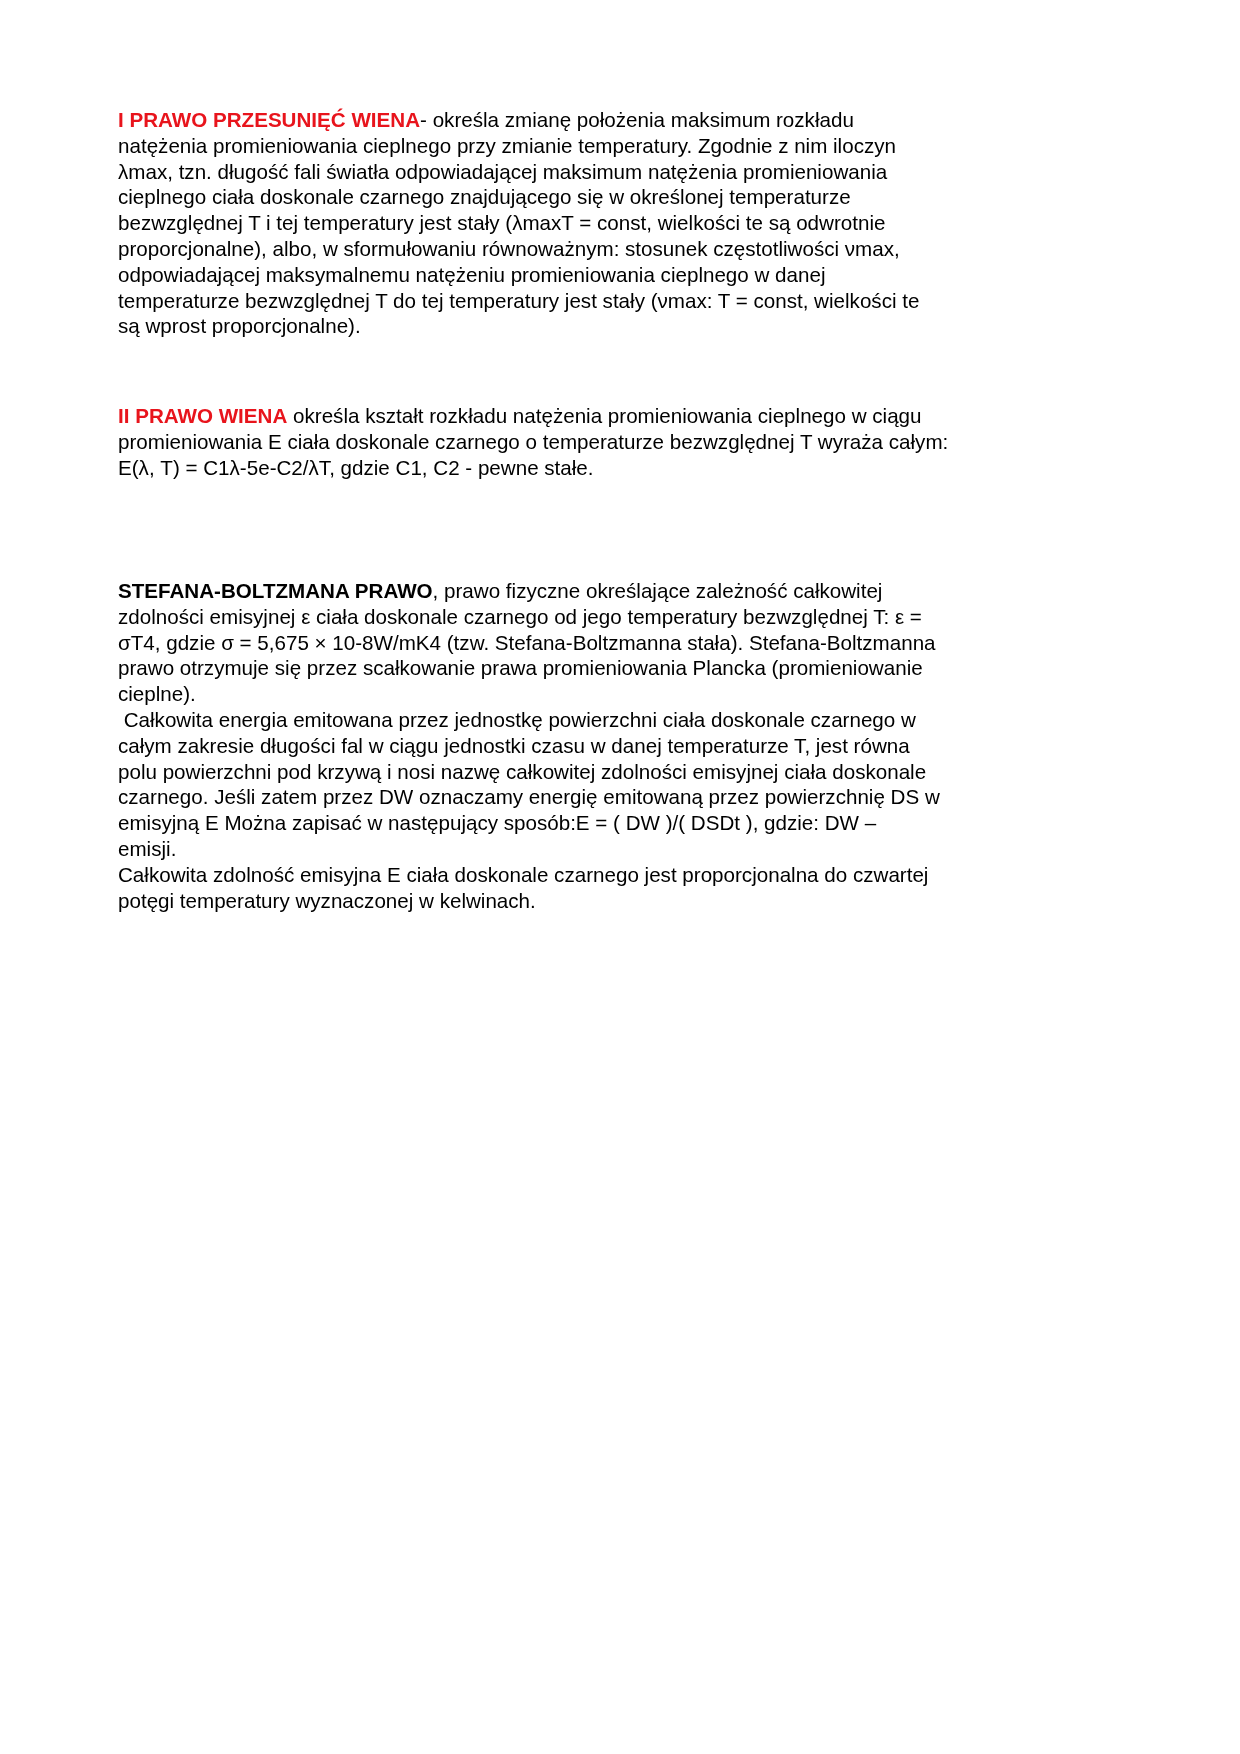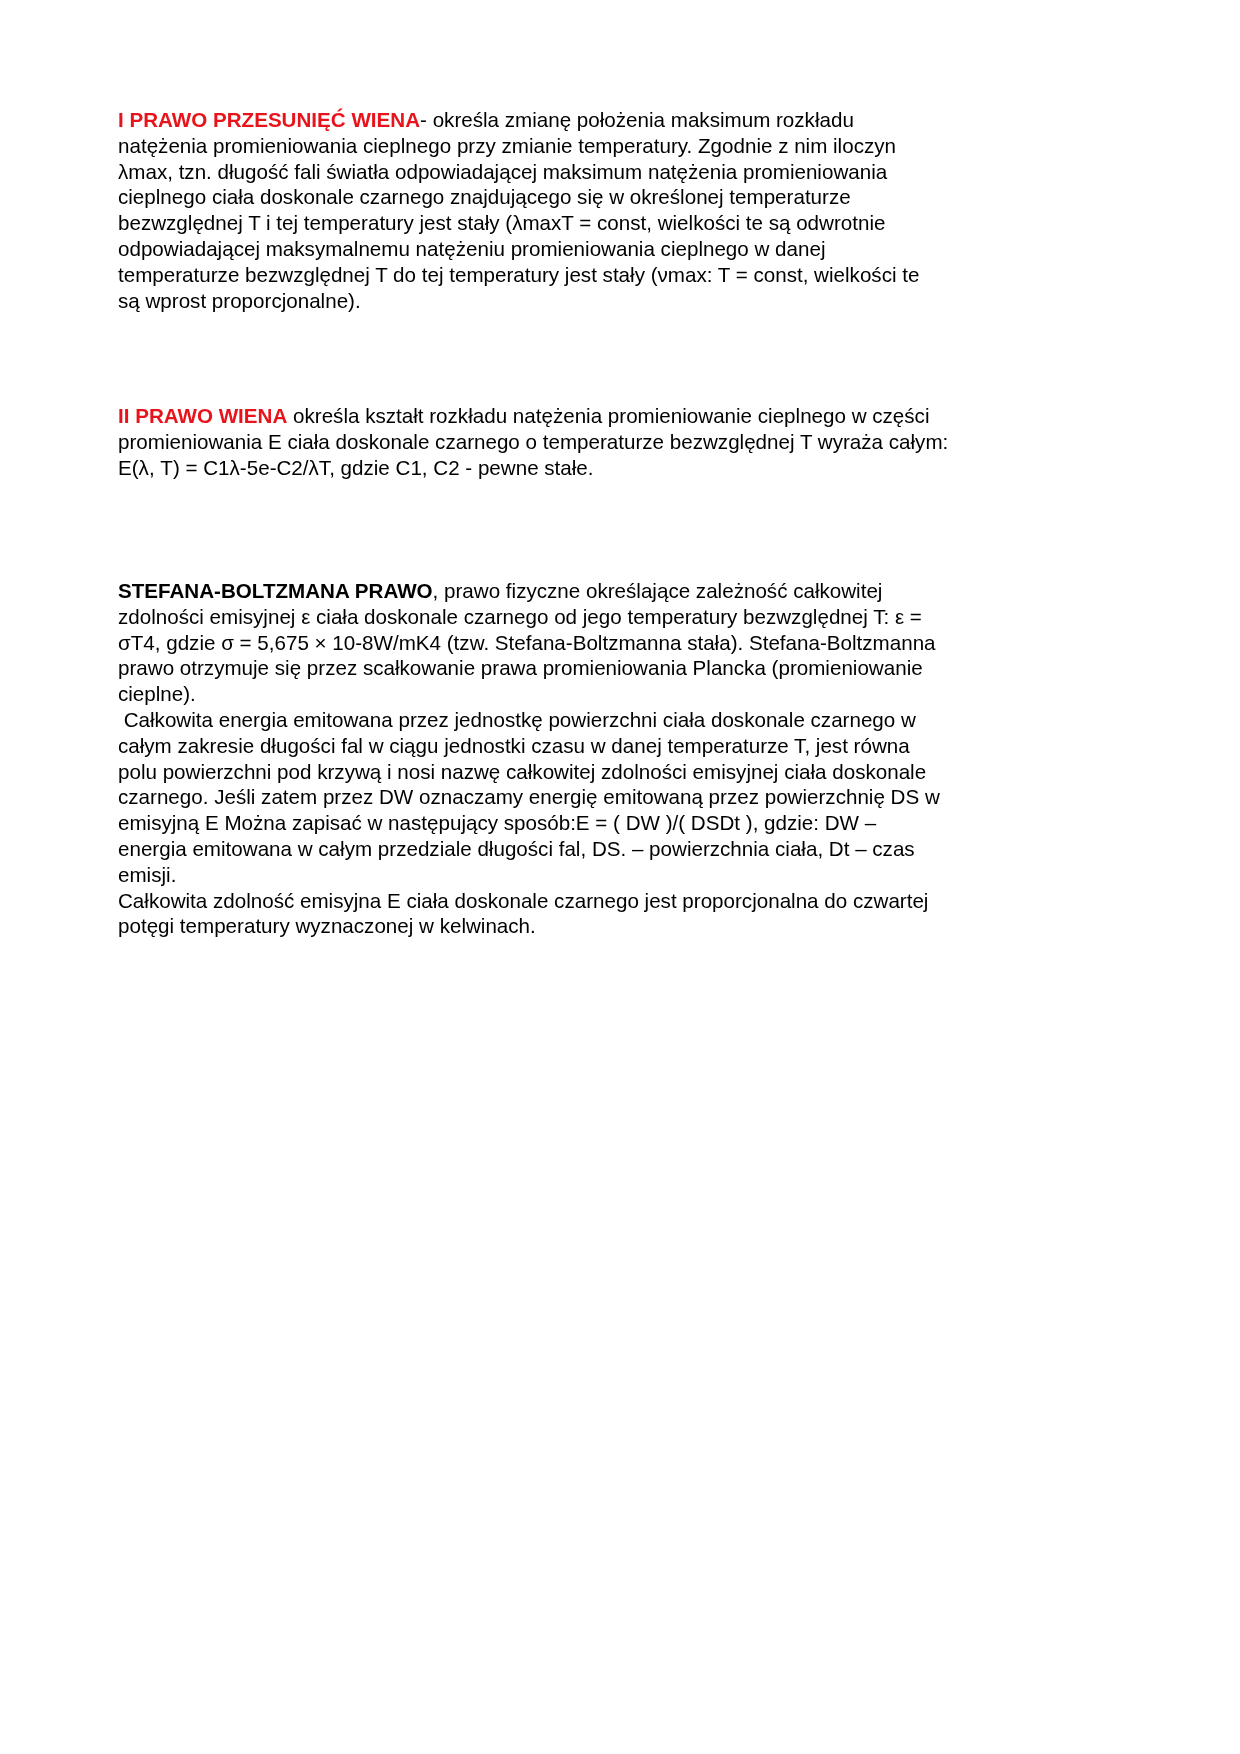--- a/index.html
+++ b/index.html
@@ -23,41 +23,41 @@
 <body>
 
 <div class="page">
 
   <div class="para" id="p1">
     <span class="line"><span class="heading" style="color: rgb(232, 20, 28);">I PRAWO PRZESUNIĘĆ WIENA</span><span>- określa zmianę położenia maksimum rozkładu</span></span>
     <span class="line">natężenia promieniowania cieplnego przy zmianie temperatury. Zgodnie z nim iloczyn</span>
     <span class="line">λmax, tzn. długość fali światła odpowiadającej maksimum natężenia promieniowania</span>
     <span class="line">cieplnego ciała doskonale czarnego znajdującego się w określonej temperaturze</span>
     <span class="line">bezwzględnej T i tej temperatury jest stały (λmaxT = const, wielkości te są odwrotnie</span>
+    <span class="line">proporcjonalne), albo, w sformułowaniu równoważnym: stosunek częstotliwości νmax,</span>
     <span class="line">odpowiadającej maksymalnemu natężeniu promieniowania cieplnego w danej</span>
     <span class="line">temperaturze bezwzględnej T do tej temperatury jest stały (νmax: T = const, wielkości te</span>
     <span class="line">są wprost proporcjonalne).</span>
   </div>
 
   <div class="para" id="p2">
-    <span class="line"><span class="heading" style="color: rgb(232, 20, 28); text-align: right;">II PRAWO WIENA</span><span> określa kształt rozkładu natężenia promieniowanie cieplnego w części</span></span>
+    <span class="line"><span class="heading" style="color: rgb(232, 20, 28); text-align: right;">II PRAWO WIENA</span><span> określa kształt rozkładu natężenia promieniowania cieplnego w ciągu</span></span>
     <span class="line">promieniowania E ciała doskonale czarnego o temperaturze bezwzględnej T wyraża całym:</span>
     <span class="line">E(λ, T) = C1λ-5e-C2/λT, gdzie C1, C2 - pewne stałe.</span>
   </div>
 
   <div class="para" id="p3">
     <span class="line"><span class="heading" style="color: #000000;">STEFANA-BOLTZMANA PRAWO</span><span>, prawo fizyczne określające zależność całkowitej</span></span>
     <span class="line">zdolności emisyjnej ε ciała doskonale czarnego od jego temperatury bezwzględnej T: ε =</span>
     <span class="line">σT4, gdzie σ = 5,675 × 10-8W/mK4 (tzw. Stefana-Boltzmanna stała). Stefana-Boltzmanna</span>
     <span class="line">prawo otrzymuje się przez scałkowanie prawa promieniowania Plancka (promieniowanie</span>
     <span class="line">cieplne).</span>
     <span class="line"> Całkowita energia emitowana przez jednostkę powierzchni ciała doskonale czarnego w</span>
     <span class="line">całym zakresie długości fal w ciągu jednostki czasu w danej temperaturze T, jest równa</span>
     <span class="line">polu powierzchni pod krzywą i nosi nazwę całkowitej zdolności emisyjnej ciała doskonale</span>
     <span class="line">czarnego. Jeśli zatem przez DW oznaczamy energię emitowaną przez powierzchnię DS w</span>
     <span class="line">emisyjną E Można zapisać w następujący sposób:E = ( DW )/( DSDt ), gdzie: DW –</span>
-    <span class="line">energia emitowana w całym przedziale długości fal, DS. – powierzchnia ciała, Dt – czas</span>
     <span class="line">emisji.</span>
     <span class="line">Całkowita zdolność emisyjna E ciała doskonale czarnego jest proporcjonalna do czwartej</span>
     <span class="line">potęgi temperatury wyznaczonej w kelwinach.</span>
   </div>
 
 </div>
 
 </body></html>

